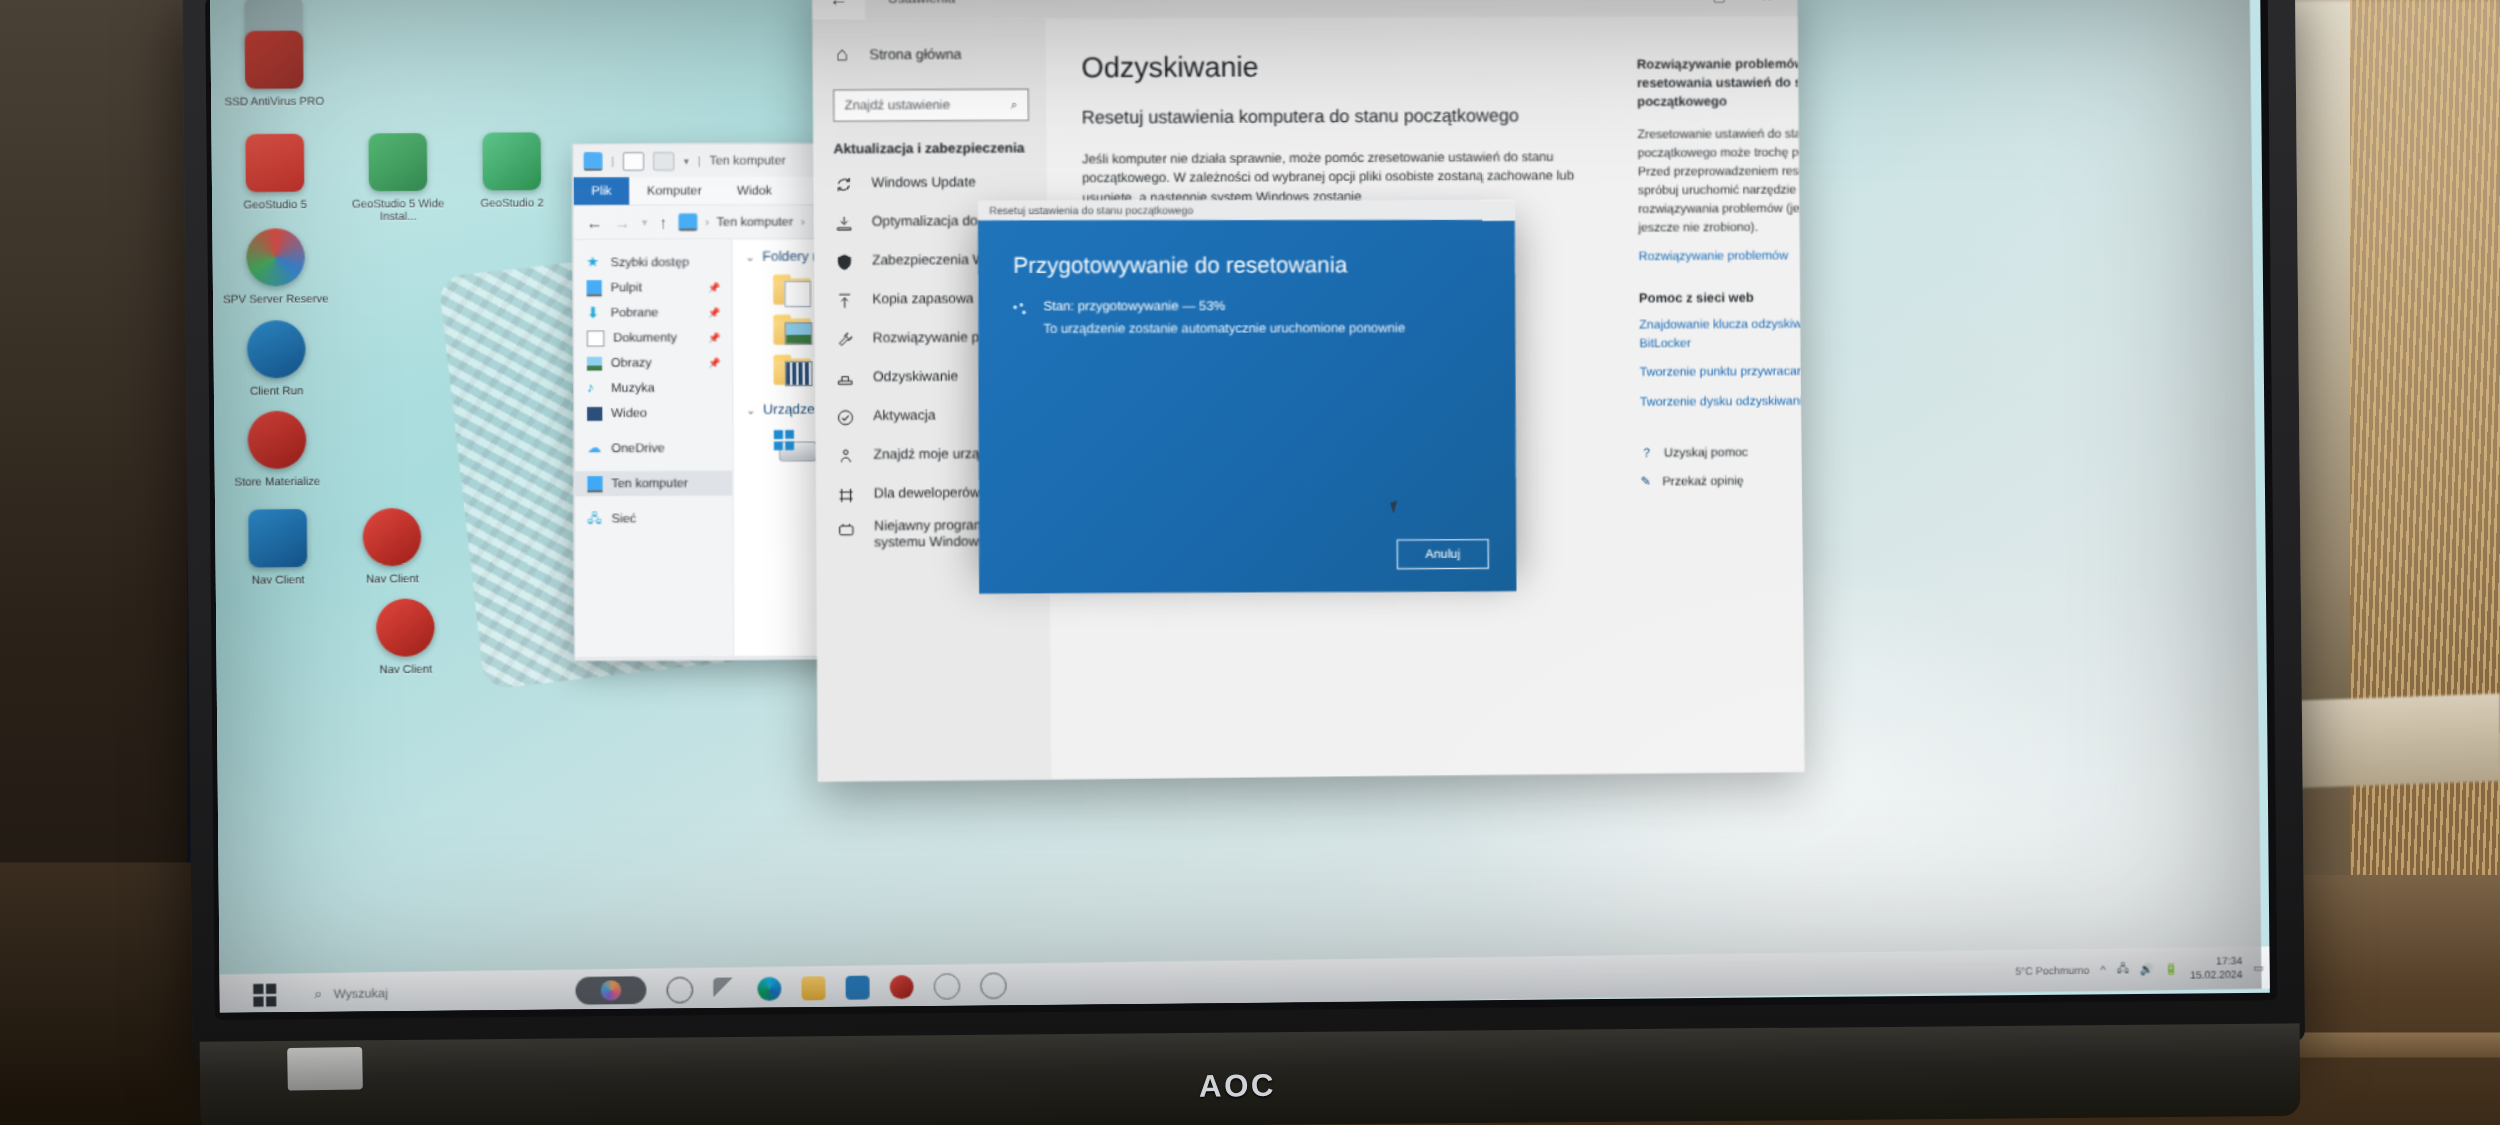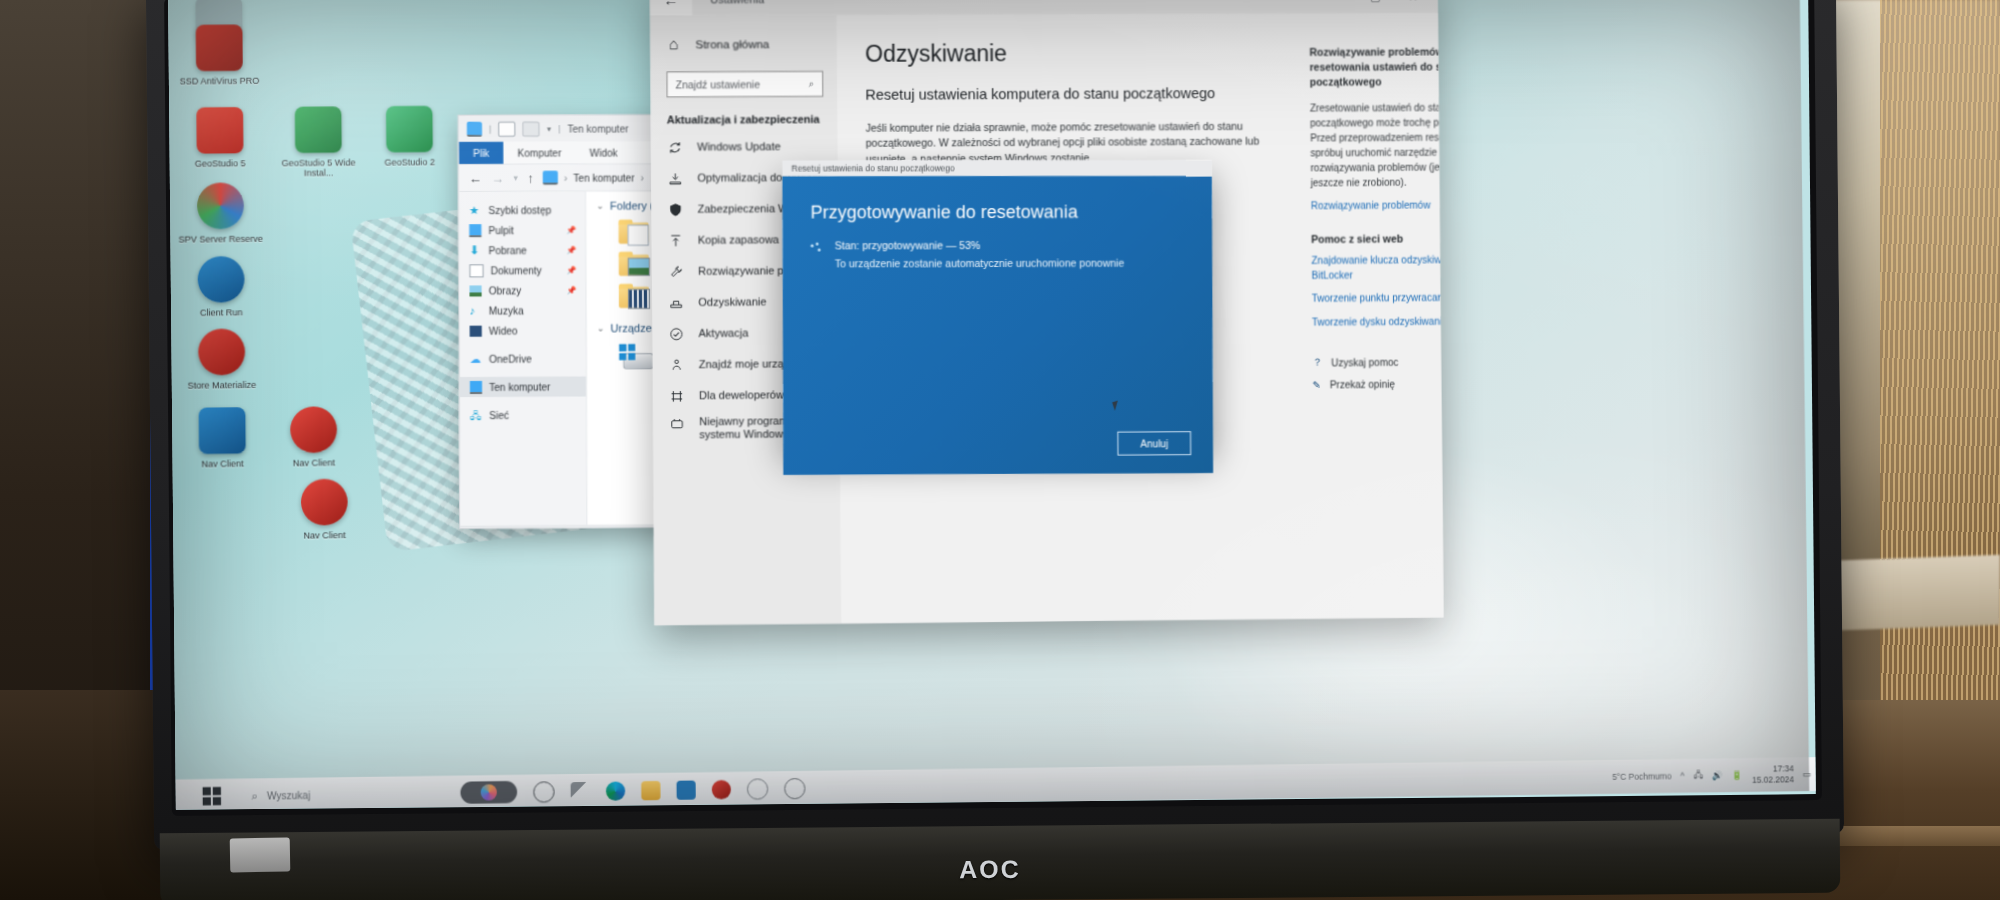--- a/index.html
+++ b/index.html
@@ -1,19 +1,19 @@
 <!DOCTYPE html>
 <html><head>
 <meta charset="utf-8">
 <style>
   html,body{margin:0;padding:0;background:#000;}
   body{width:2000px;height:900px;overflow:hidden;font-family:"Liberation Sans",sans-serif;}
 
   #photo{position:relative;width:2000px;height:900px;overflow:hidden;
-    background:#1d4ed8;}
+    background:#0f172a;}
 
   
   .env-left{position:absolute;left:0;top:0;width:150px;height:900px;
     background:linear-gradient(180deg,#4a4136 0%,#2b2219 55%,#1a140e 100%);}
   .env-right{position:absolute;left:1760px;top:0;width:240px;height:900px;
     background:linear-gradient(180deg,#b9a78e 0%,#8e7a5e 40%,#5d4c36 100%);}
   .window-light{position:absolute;left:1790px;top:0;width:210px;height:560px;
     background:linear-gradient(160deg,#e8e2d2 0%,#cfc4ab 35%,#9d8d72 75%,#6d5e45 100%);
     filter:blur(1.5px);}
   .curtain{position:absolute;left:1880px;top:0;width:120px;height:720px;

